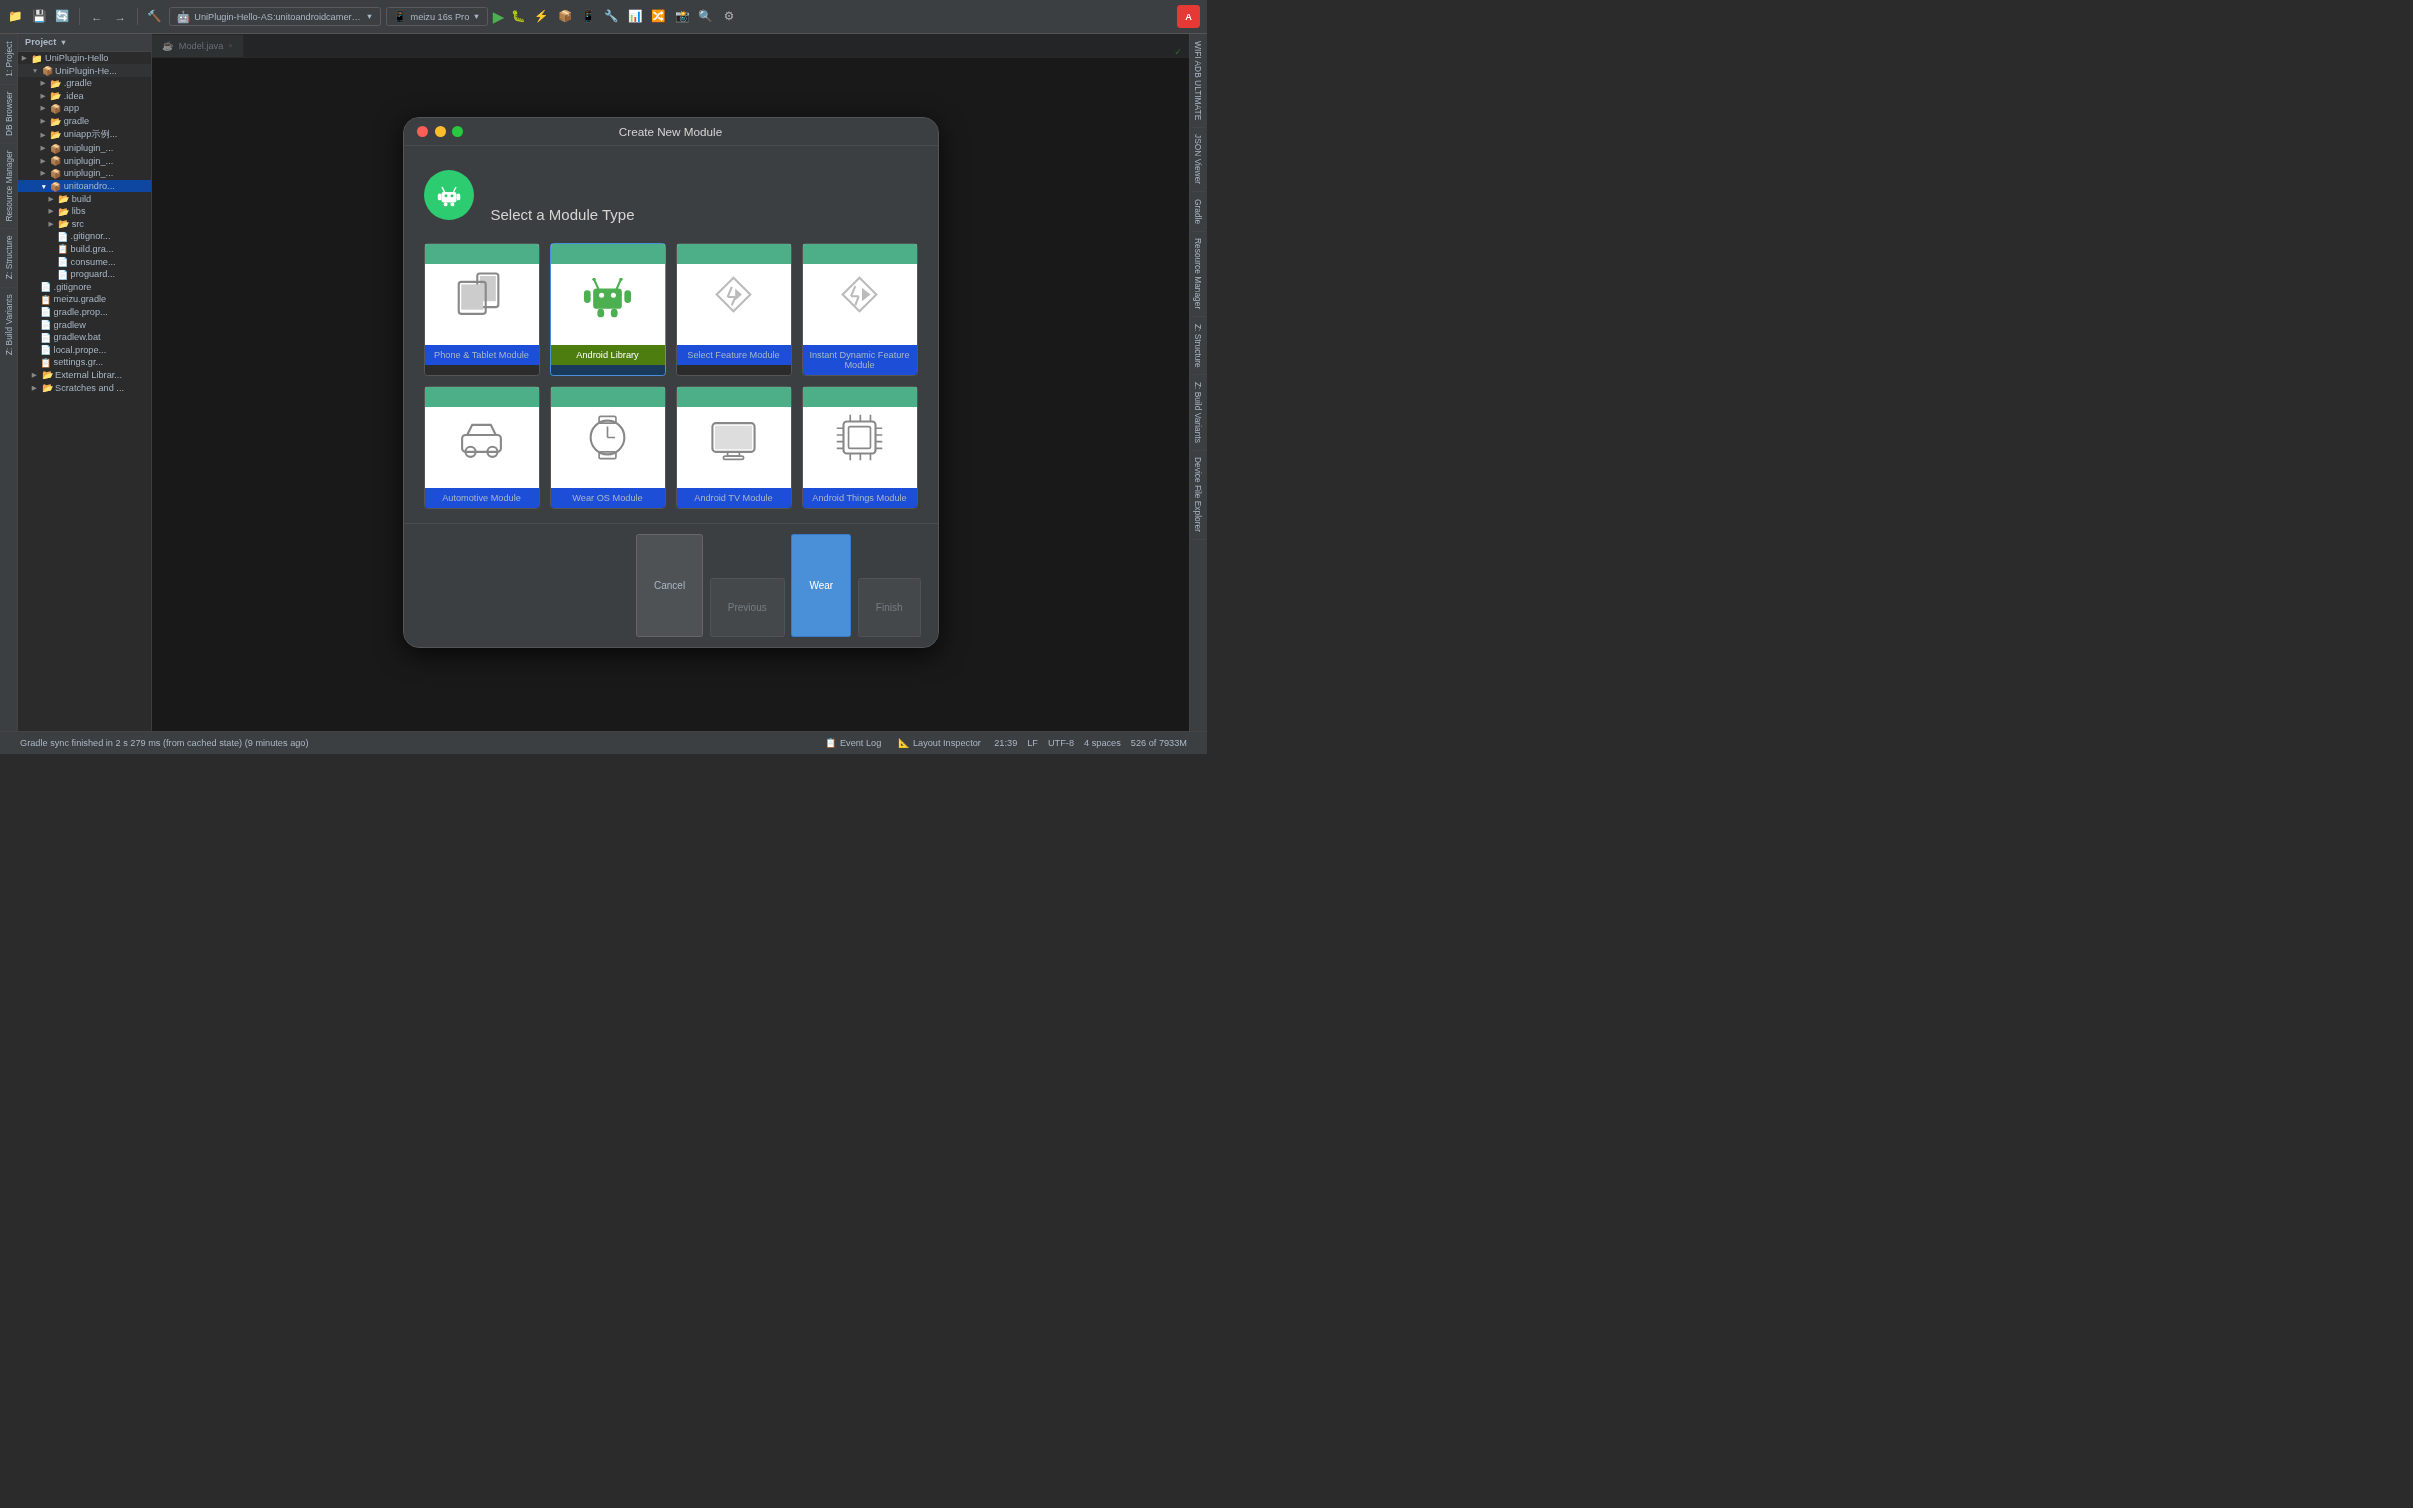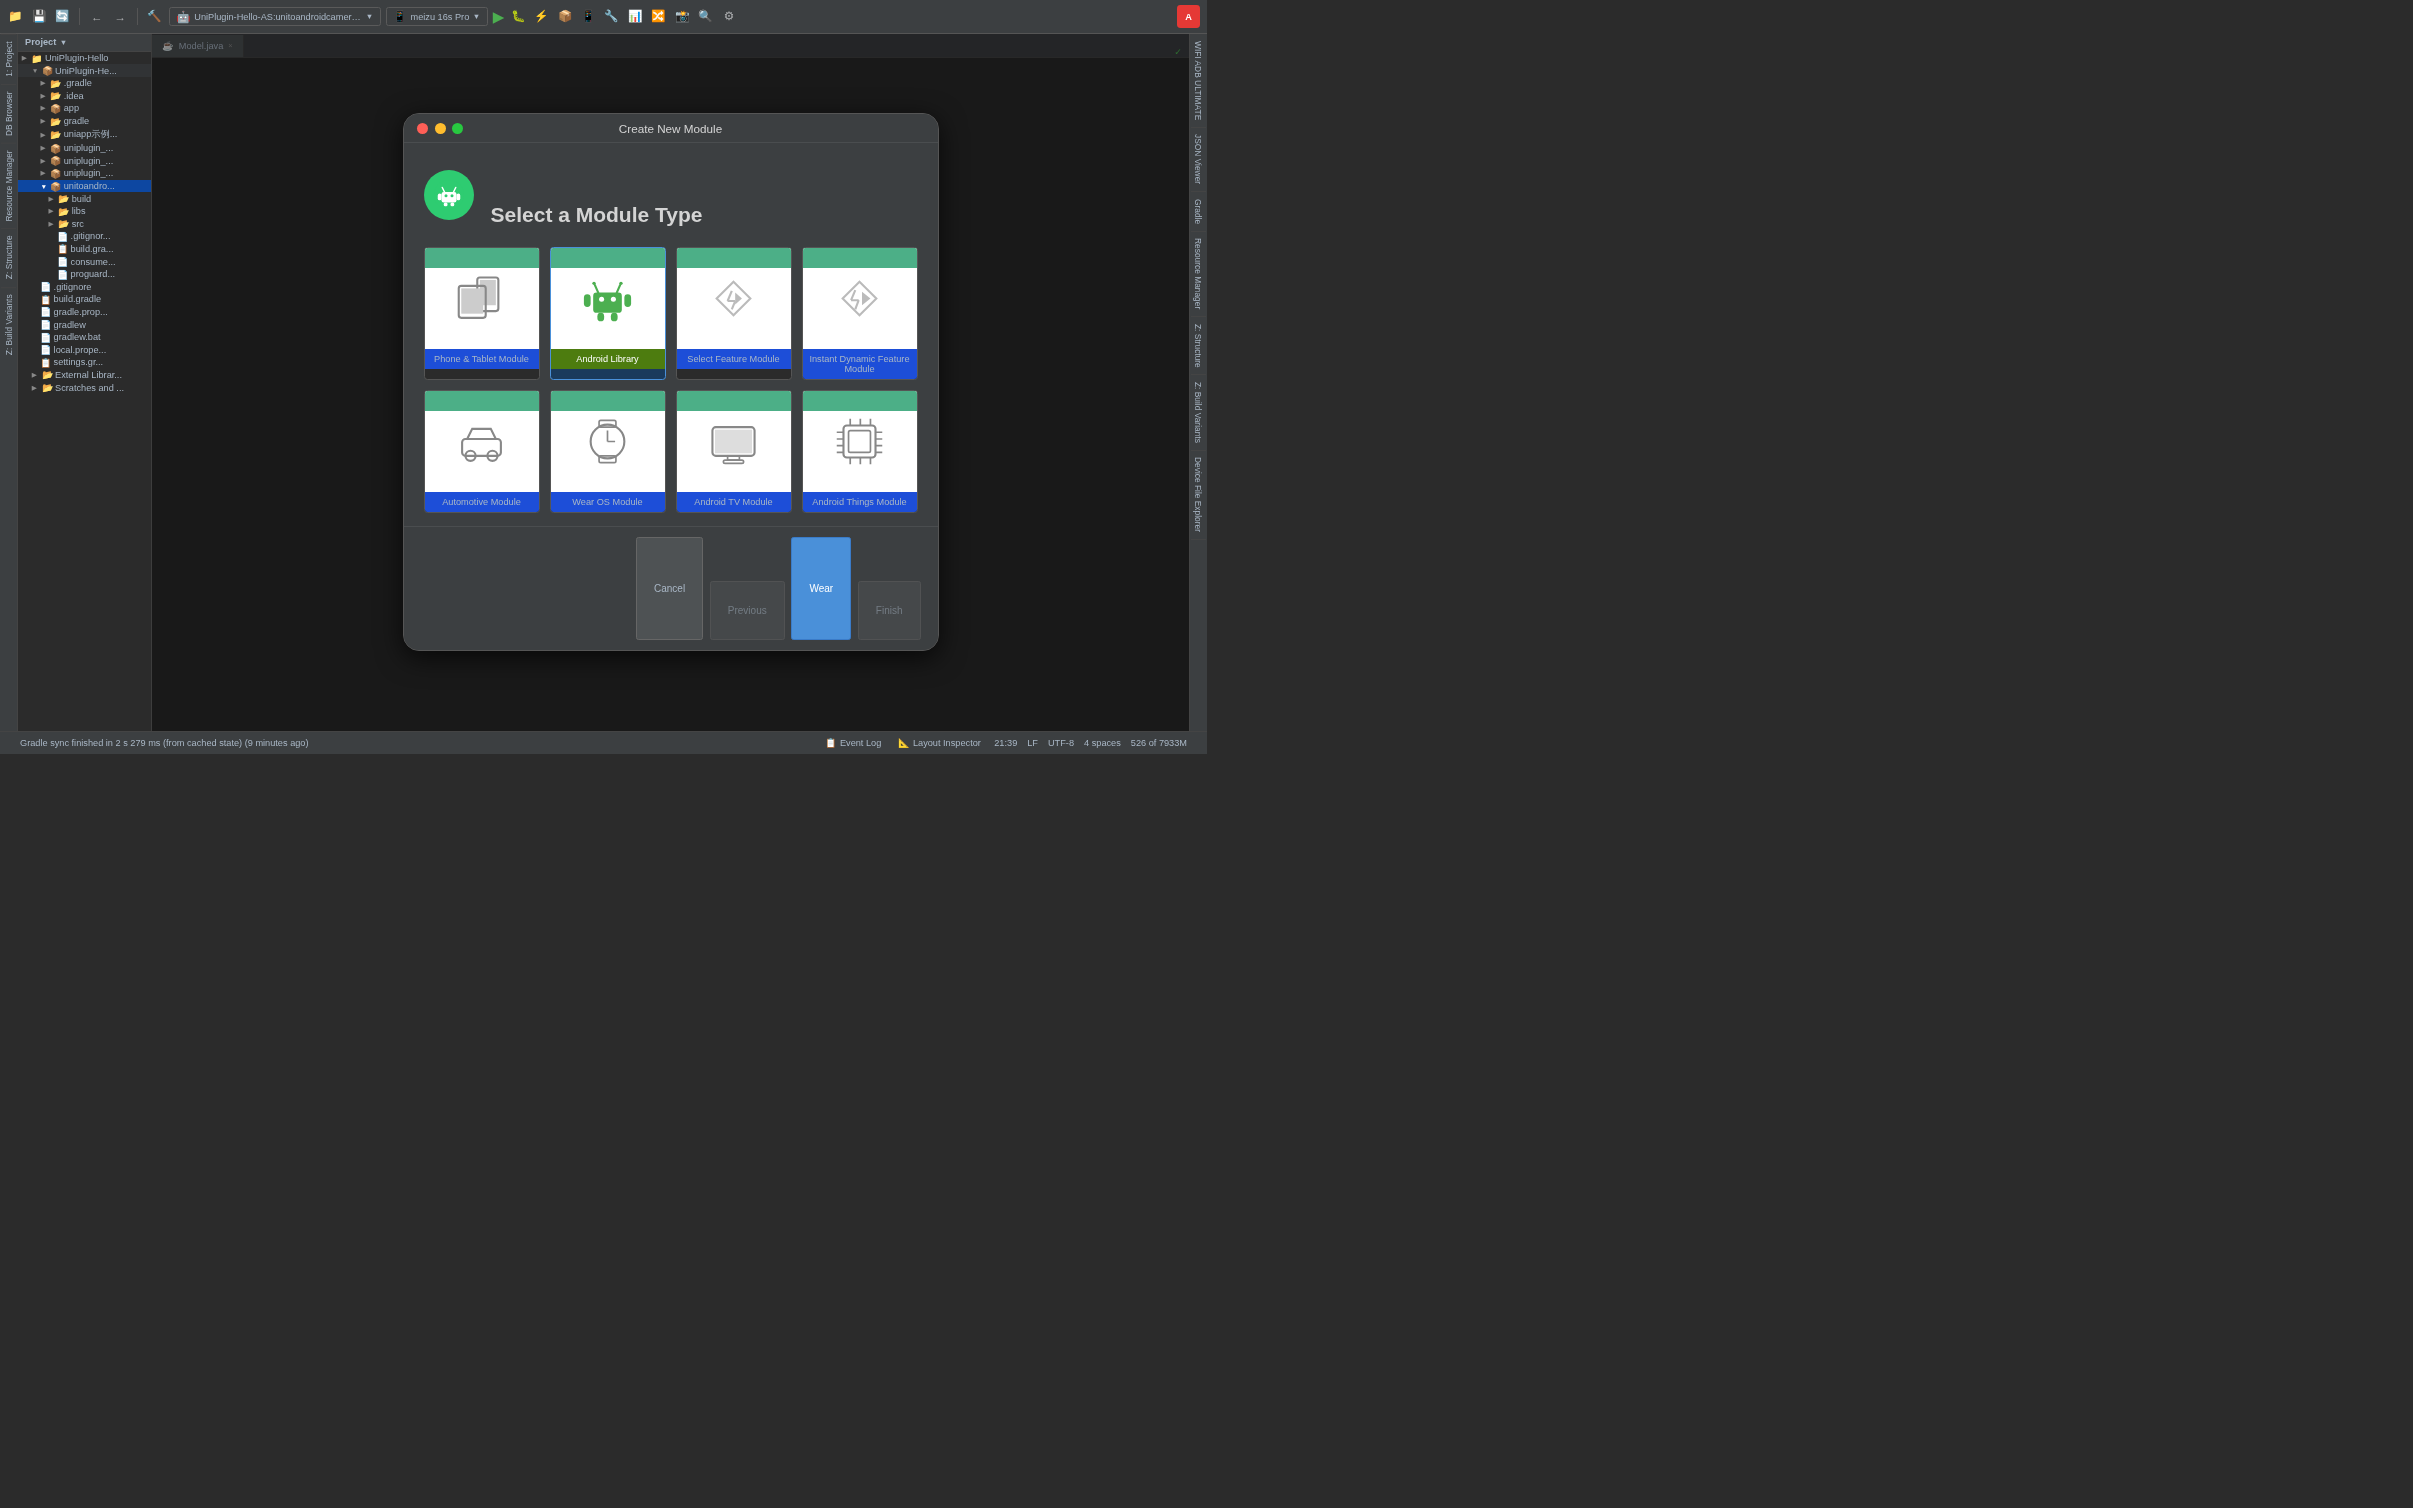--- a/index.html
+++ b/index.html
@@ -244,23 +244,23 @@
       display: flex;
       align-items: center;
       justify-content: center;
       flex-shrink: 0;
     }
     .module-icon-circle svg {
       width: 30px;
       height: 30px;
     }
     .dialog-heading {
-      font-size: 21px;
+      font-size: 15px;
       color: #d4d4d4;
-      font-weight: 700;
+      font-weight: 400;
       margin-top: 40px;
     }
 
     
     .module-grid {
       display: grid;
       grid-template-columns: repeat(4, 1fr);
       gap: 10px;
       overflow-y: auto;
       max-height: 352px;
@@ -549,21 +549,21 @@
         <span>proguard...</span>
       </div>
       <div class="tree-item">
         <span style="width:17px"></span>
         <span>📄</span>
         <span>.gitignore</span>
       </div>
       <div class="tree-item">
         <span style="width:17px"></span>
         <span style="color:#4caf50">📋</span>
-        <span>build.gradle</span>
+        <span>meizu.gradle</span>
       </div>
       <div class="tree-item">
         <span style="width:17px"></span>
         <span>📄</span>
         <span>gradle.prop...</span>
       </div>
       <div class="tree-item">
         <span style="width:17px"></span>
         <span>📄</span>
         <span>gradlew</span>

